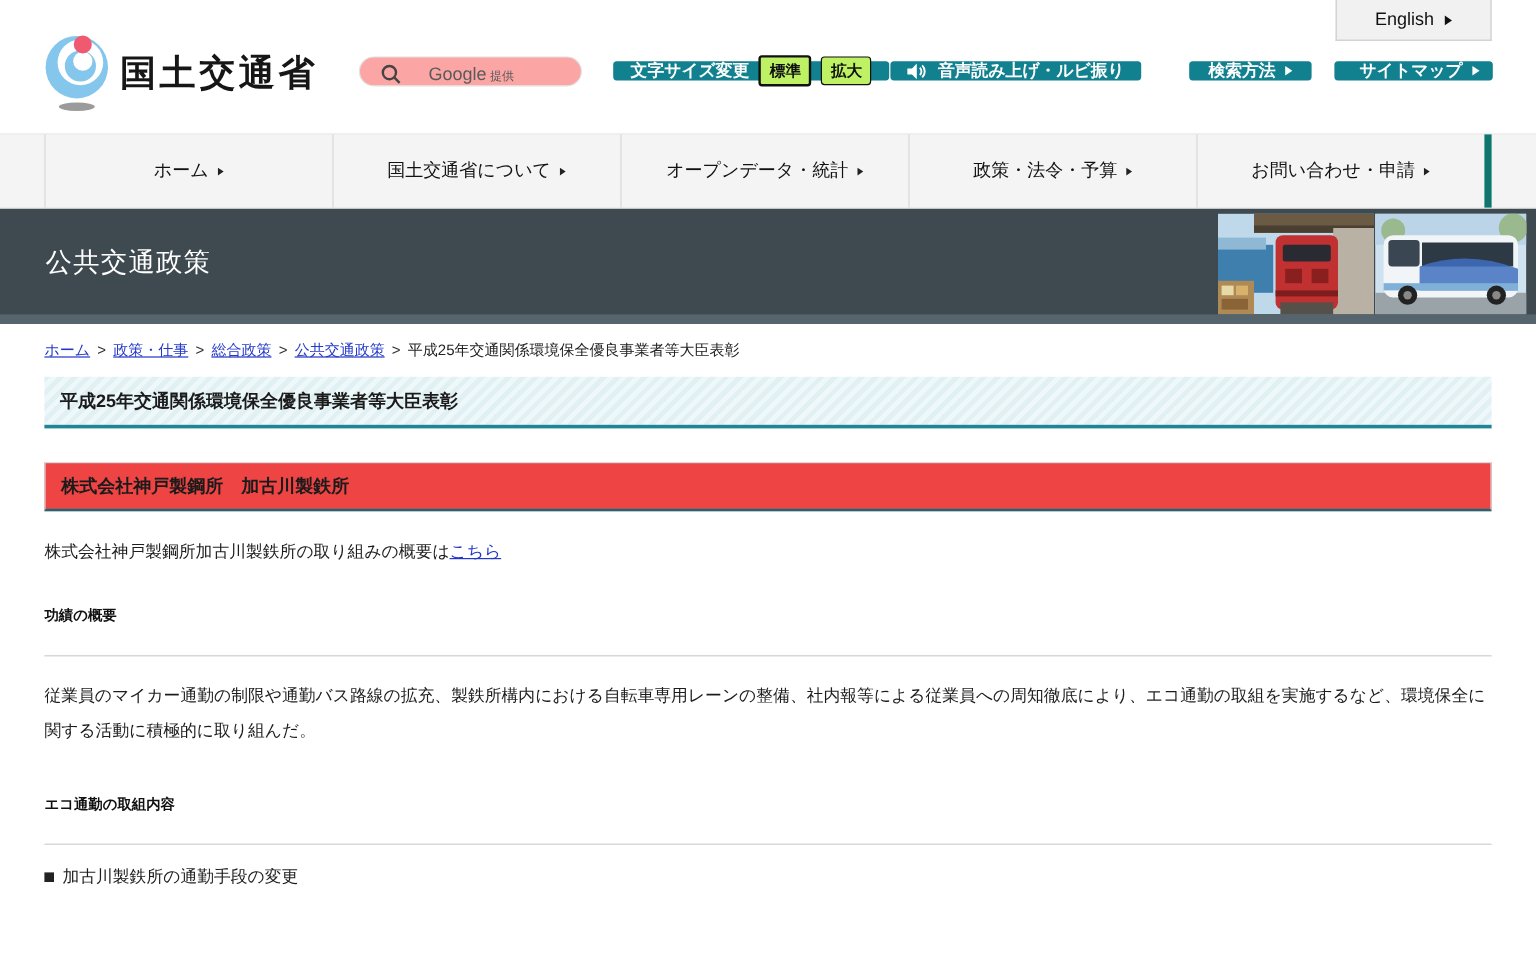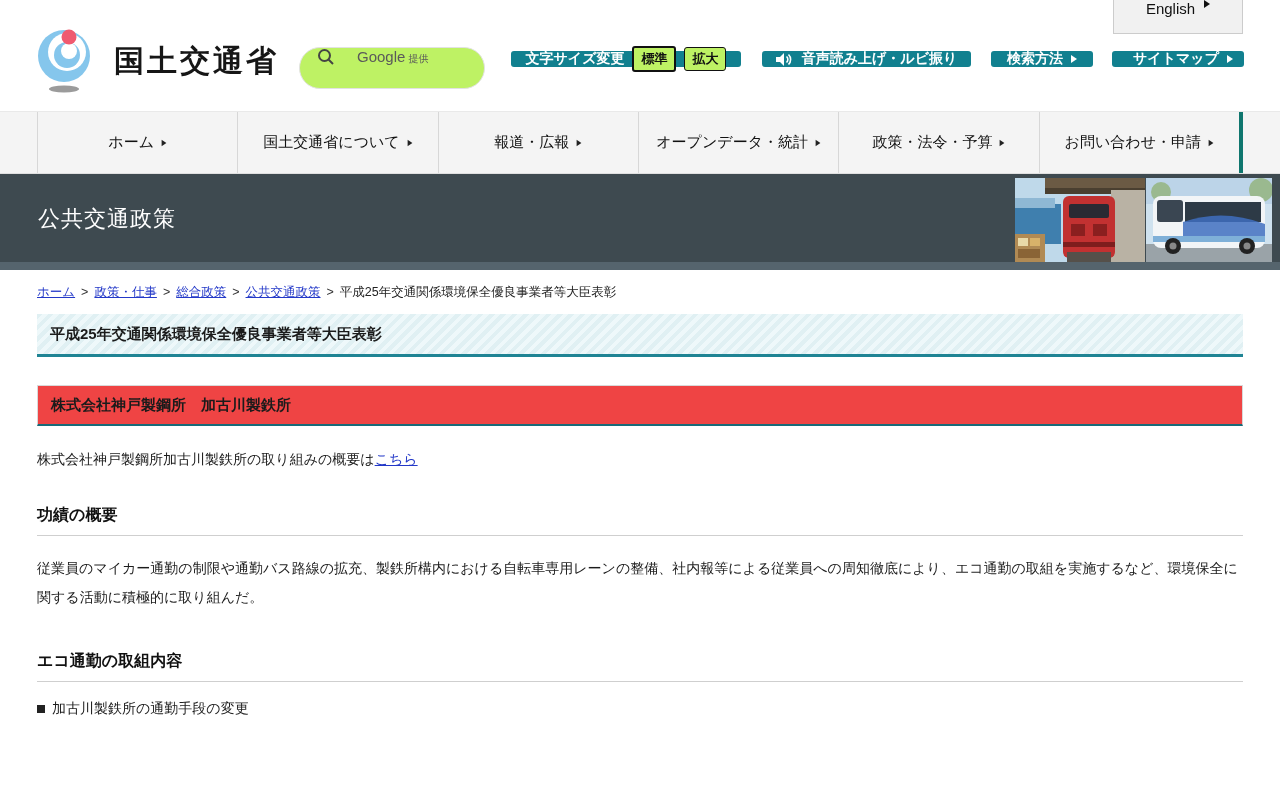--- a/index.html
+++ b/index.html
@@ -3,49 +3,49 @@
 <meta charset="utf-8">
 <style>
   * { margin:0; padding:0; box-sizing:border-box; }
   html,body { width:1280px; height:800px; overflow:hidden; background:#fff;
     font-family:"Liberation Sans", sans-serif; color:#1c1c1c; }
 
   
   .header { position:relative; height:111px; background:#fff; }
   .english-btn { position:absolute; top:0; right:37px; width:130px; height:34px;
     background:#f1f1f1; border:1px solid #ccc; border-top:none;
-    display:flex; justify-content:center; gap:9px;
+    display:flex; align-items:center; justify-content:center; gap:9px;
     font-size:15px; color:#111; cursor:pointer; }
   .logo { position:absolute; left:36px; top:28px; display:flex; align-items:center; }
-  .logo-text { font-size:30px; font-weight:bold; color:#161616; letter-spacing:3px; margin-left:20px; }
-  .search-pill { position:absolute; left:299px; top:47px; width:186px; height:42px;
-    border-radius:22px; background:#bef264; border:1px solid #e2e2e2;
-    display:flex; align-items:flex-start; padding-left:17px; cursor:text; }
+  .logo-text { font-size:30px; font-weight:bold; color:#161616; letter-spacing:3px; margin-left:6px; }
+  .search-pill { position:absolute; left:299px; top:47px; width:186px; height:25px;
+    border-radius:22px; background:#fca5a5; border:1px solid #e2e2e2;
+    display:flex; align-items:flex-end; padding-left:17px; cursor:text; }
   .search-text { margin-left:22px; color:#5a5a5a; font-size:15px; }
   .search-text small { font-size:10px; margin-left:3px; }
   .tealbtn { position:absolute; top:51px; height:16px; background:#11808f; color:#fff;
     border:none; border-radius:3px; display:flex; align-items:center; justify-content:center;
     font-size:14px; font-weight:bold; cursor:pointer; font-family:inherit; }
   .btn-fontsize { left:511px; width:230px; gap:8px; }
-  .btn-audio { left:762px; width:209px; gap:9px; }
+  .btn-audio { left:742px; width:209px; gap:9px; }
   .btn-searchmethod { left:991px; width:102px; gap:8px; }
   .btn-sitemap { left:1112px; width:132px; gap:8px;padding-left:10px; }
   .pill { background:#bef264; color:#111; border-radius:3px; padding:2px 7px;
     font-size:13px; font-weight:bold; cursor:pointer; }
   .pill-standard { border:2px solid #111; }
   .pill-large { border:1px solid #111; }
   .tri { width:0; height:0; border-top:4px solid transparent; border-bottom:4px solid transparent;
     border-left:6px solid currentColor; display:inline-block; }
 
   
   .gnav { height:63px; background:#f4f4f4; border-top:1px solid #e9e9e9; border-bottom:1px solid #e0e0e0; }
   .gnav-inner { margin:0 37px; height:100%; display:flex; }
   .gnav-item { flex:1; display:flex; align-items:center; justify-content:center; gap:7px;
     font-size:15px; color:#111; border-left:1px solid #d7d7d7; cursor:pointer; }
-  .gnav-item:last-child { border-right:4px solid #0f766e; }
+  .gnav-item:last-child { border-right:6px solid #0f766e; }
   .gnav-item .tri { border-left-color:#222; transform:scale(.8); }
 
   
   .banner { position:relative; height:96px; background:#3e4a50; }
   .banner-strip { position:absolute; left:0; bottom:0; width:100%; height:8px; background:#55646d; }
   .banner-title { position:absolute; left:38px; top:30px; color:#fff; font-size:22px; font-weight:500; letter-spacing:1px; }
   .banner-photos { position:absolute; right:8px; top:4px; width:257px; height:84px; display:block; }
 
   
   .breadcrumb { margin:14px 37px 0; font-size:12.5px; color:#222; }
@@ -58,21 +58,21 @@
     padding-left:13px; font-size:15px; font-weight:bold; color:#1b1b1b;
     background:repeating-linear-gradient(135deg,#e0f0f3 0 4px,#eef8fa 4px 8px);
     border-bottom:3px solid #1f8494; }
   .p-intro { margin-top:24px; font-size:14px; }
   .p-detail { margin-top:28px; font-size:14px; }
   .main a.textlink { color:#2338c8; text-decoration:underline; cursor:pointer; }
   .company-box { margin-top:28px; height:41px; display:flex; align-items:center;
     padding-left:13px; font-size:15px; font-weight:bold; color:#1b1b1b;
     background:#ef4444; border:1px solid #d9d9d9; border-bottom:2px solid #186a78; }
   .p-company { margin-top:25px; font-size:14px; }
-  .h3 { margin-top:36px; font-size:16px; font-weight:bold; padding-bottom:9px;
+  .h3 { margin-top:36px; font-size:12px; font-weight:bold; padding-bottom:24px;
     border-bottom:1px solid #cfcfcf; color:#111; }
   .h3.second { margin-top:39px; }
   .p-body { margin-top:18px; font-size:14px; line-height:29px; color:#1c1c1c; }
   .eco-list { margin-top:18px; list-style:none; font-size:14px; }
   .eco-list li { display:flex; align-items:center; }
   .sq { width:8px; height:8px; background:#222; margin-right:7px; flex:none; }
 </style>
 </head>
 <body>
 
@@ -131,24 +131,20 @@
 </div>
 
 <div class="gnav">
   <div class="gnav-inner">
     <div class="gnav-item">
       <span>ホーム</span>
         <span class="tri"></span>
     </div>
     <div class="gnav-item">
       <span>国土交通省について</span>
-        <span class="tri"></span>
-    </div>
-    <div class="gnav-item">
-      <span>報道・広報</span>
         <span class="tri"></span>
     </div>
     <div class="gnav-item">
       <span>オープンデータ・統計</span>
         <span class="tri"></span>
     </div>
     <div class="gnav-item">
       <span>政策・法令・予算</span>
         <span class="tri"></span>
     </div>

